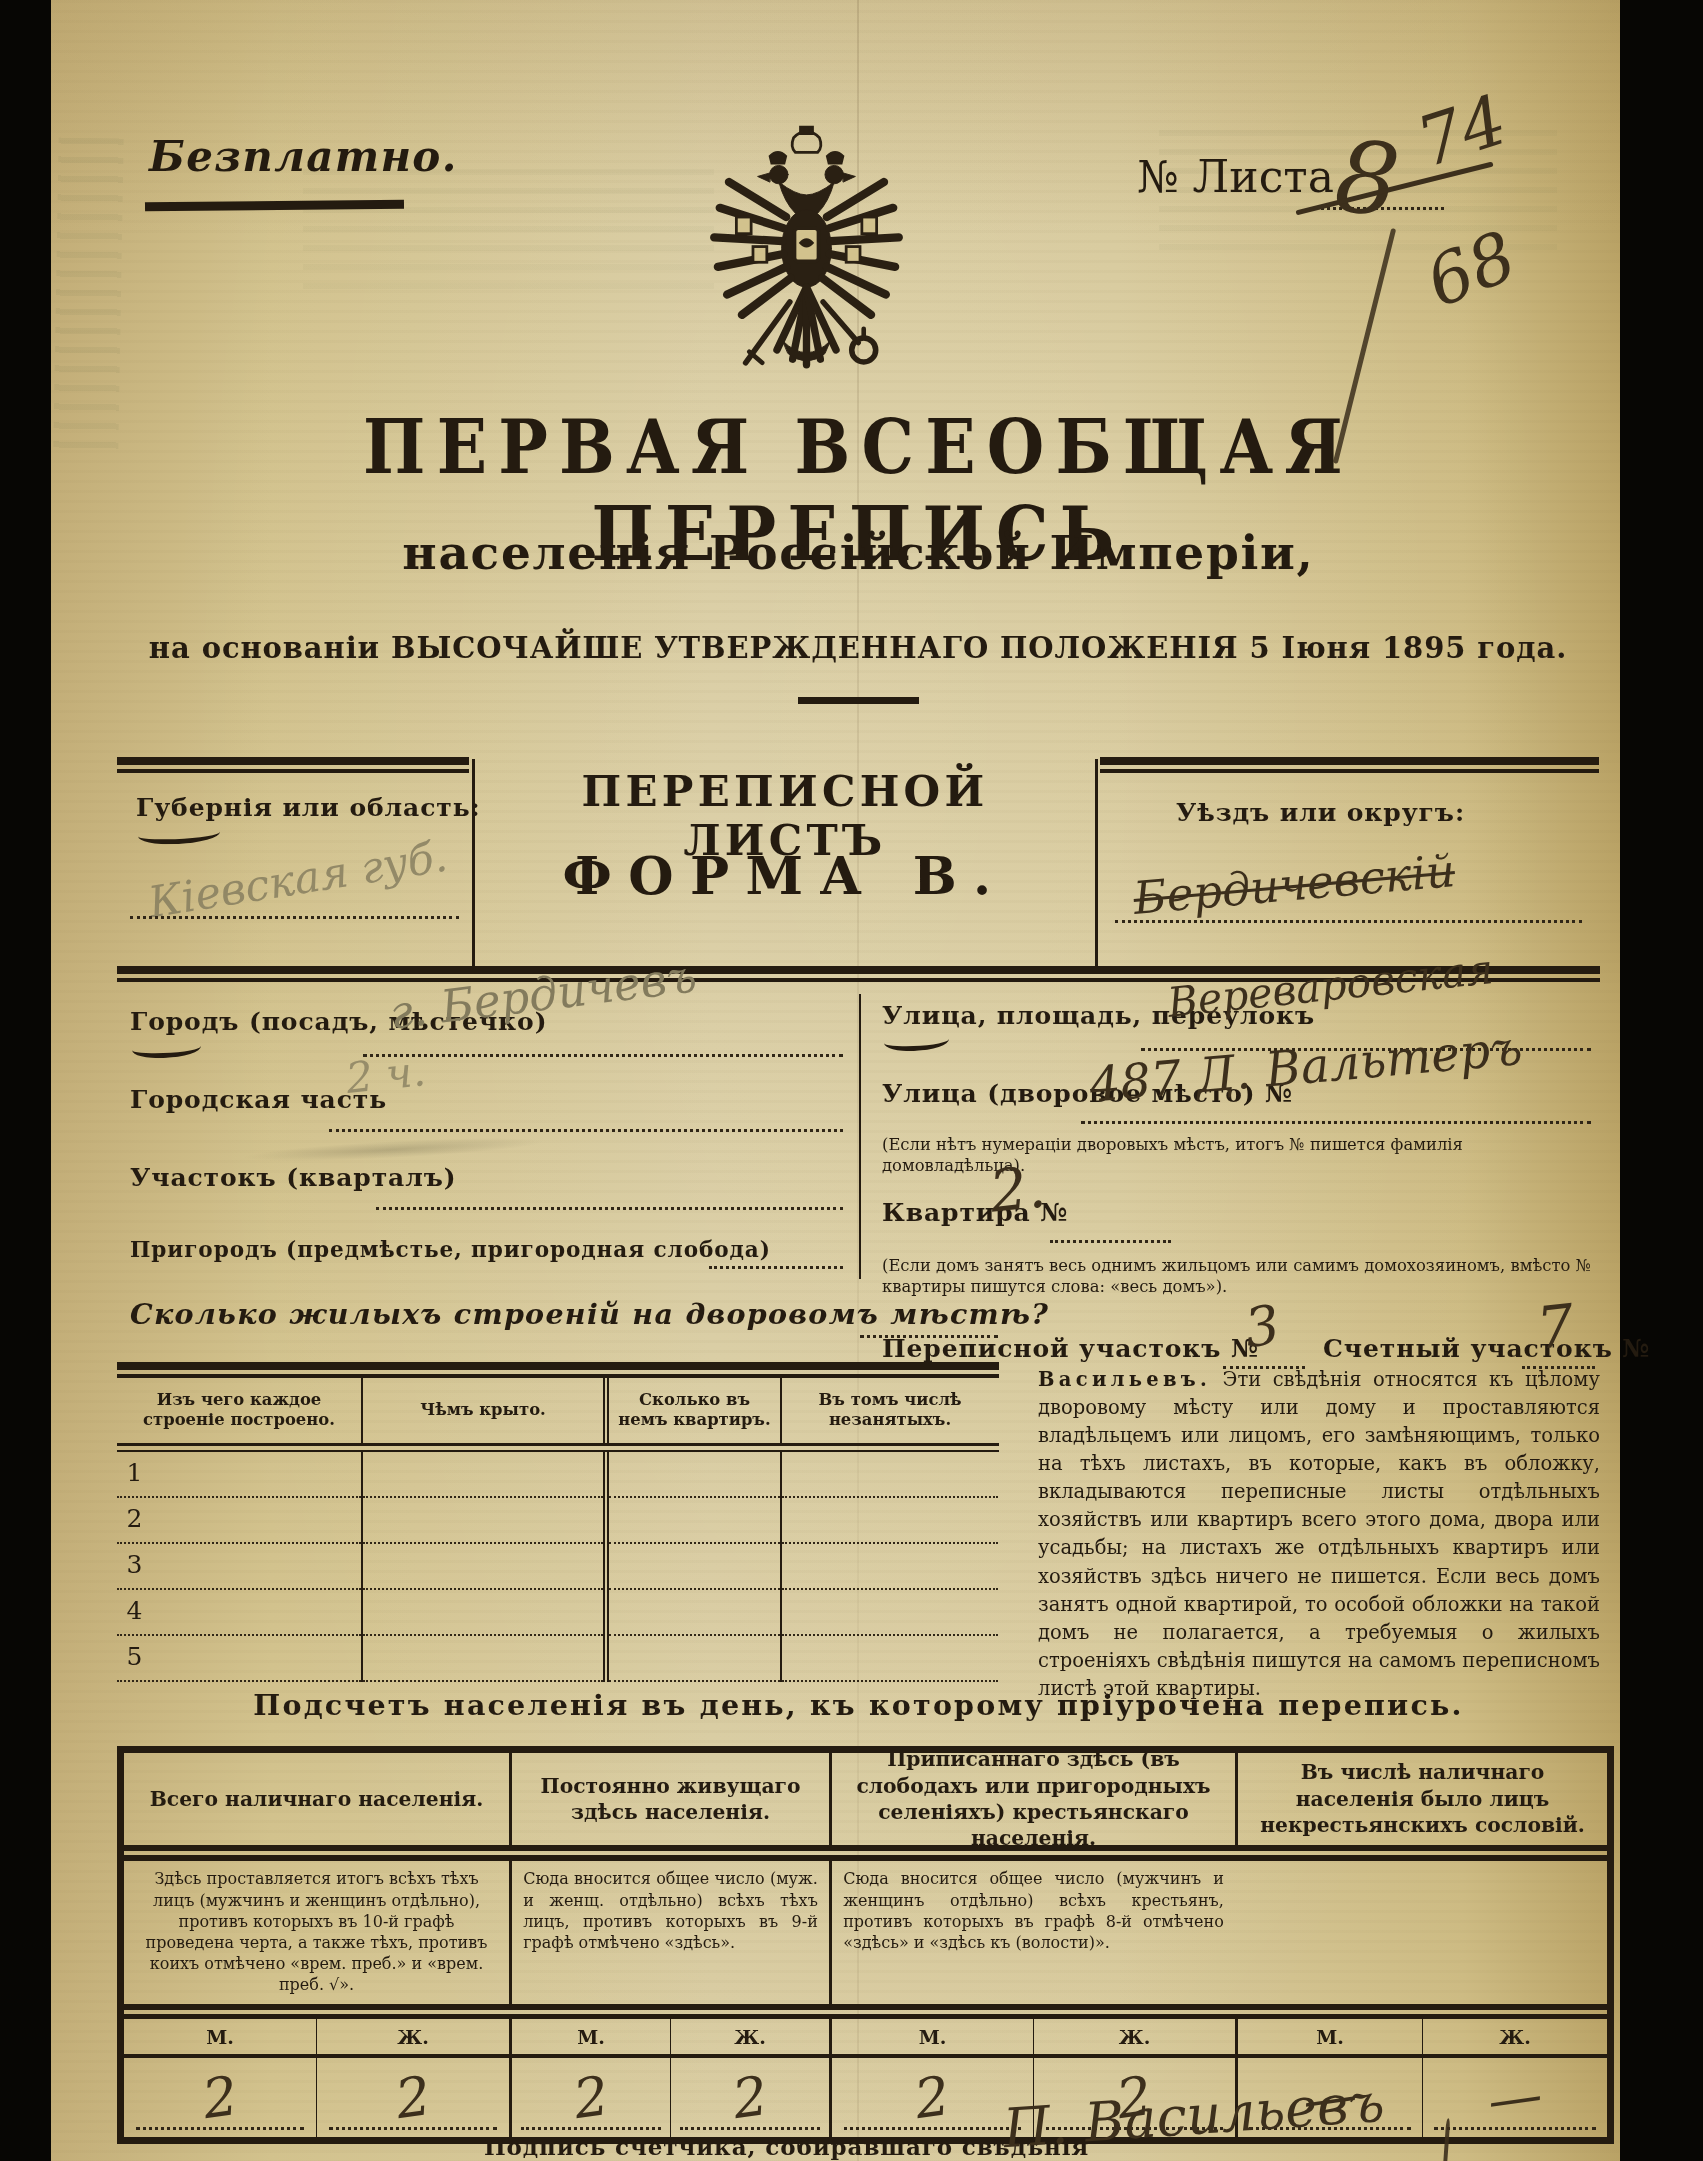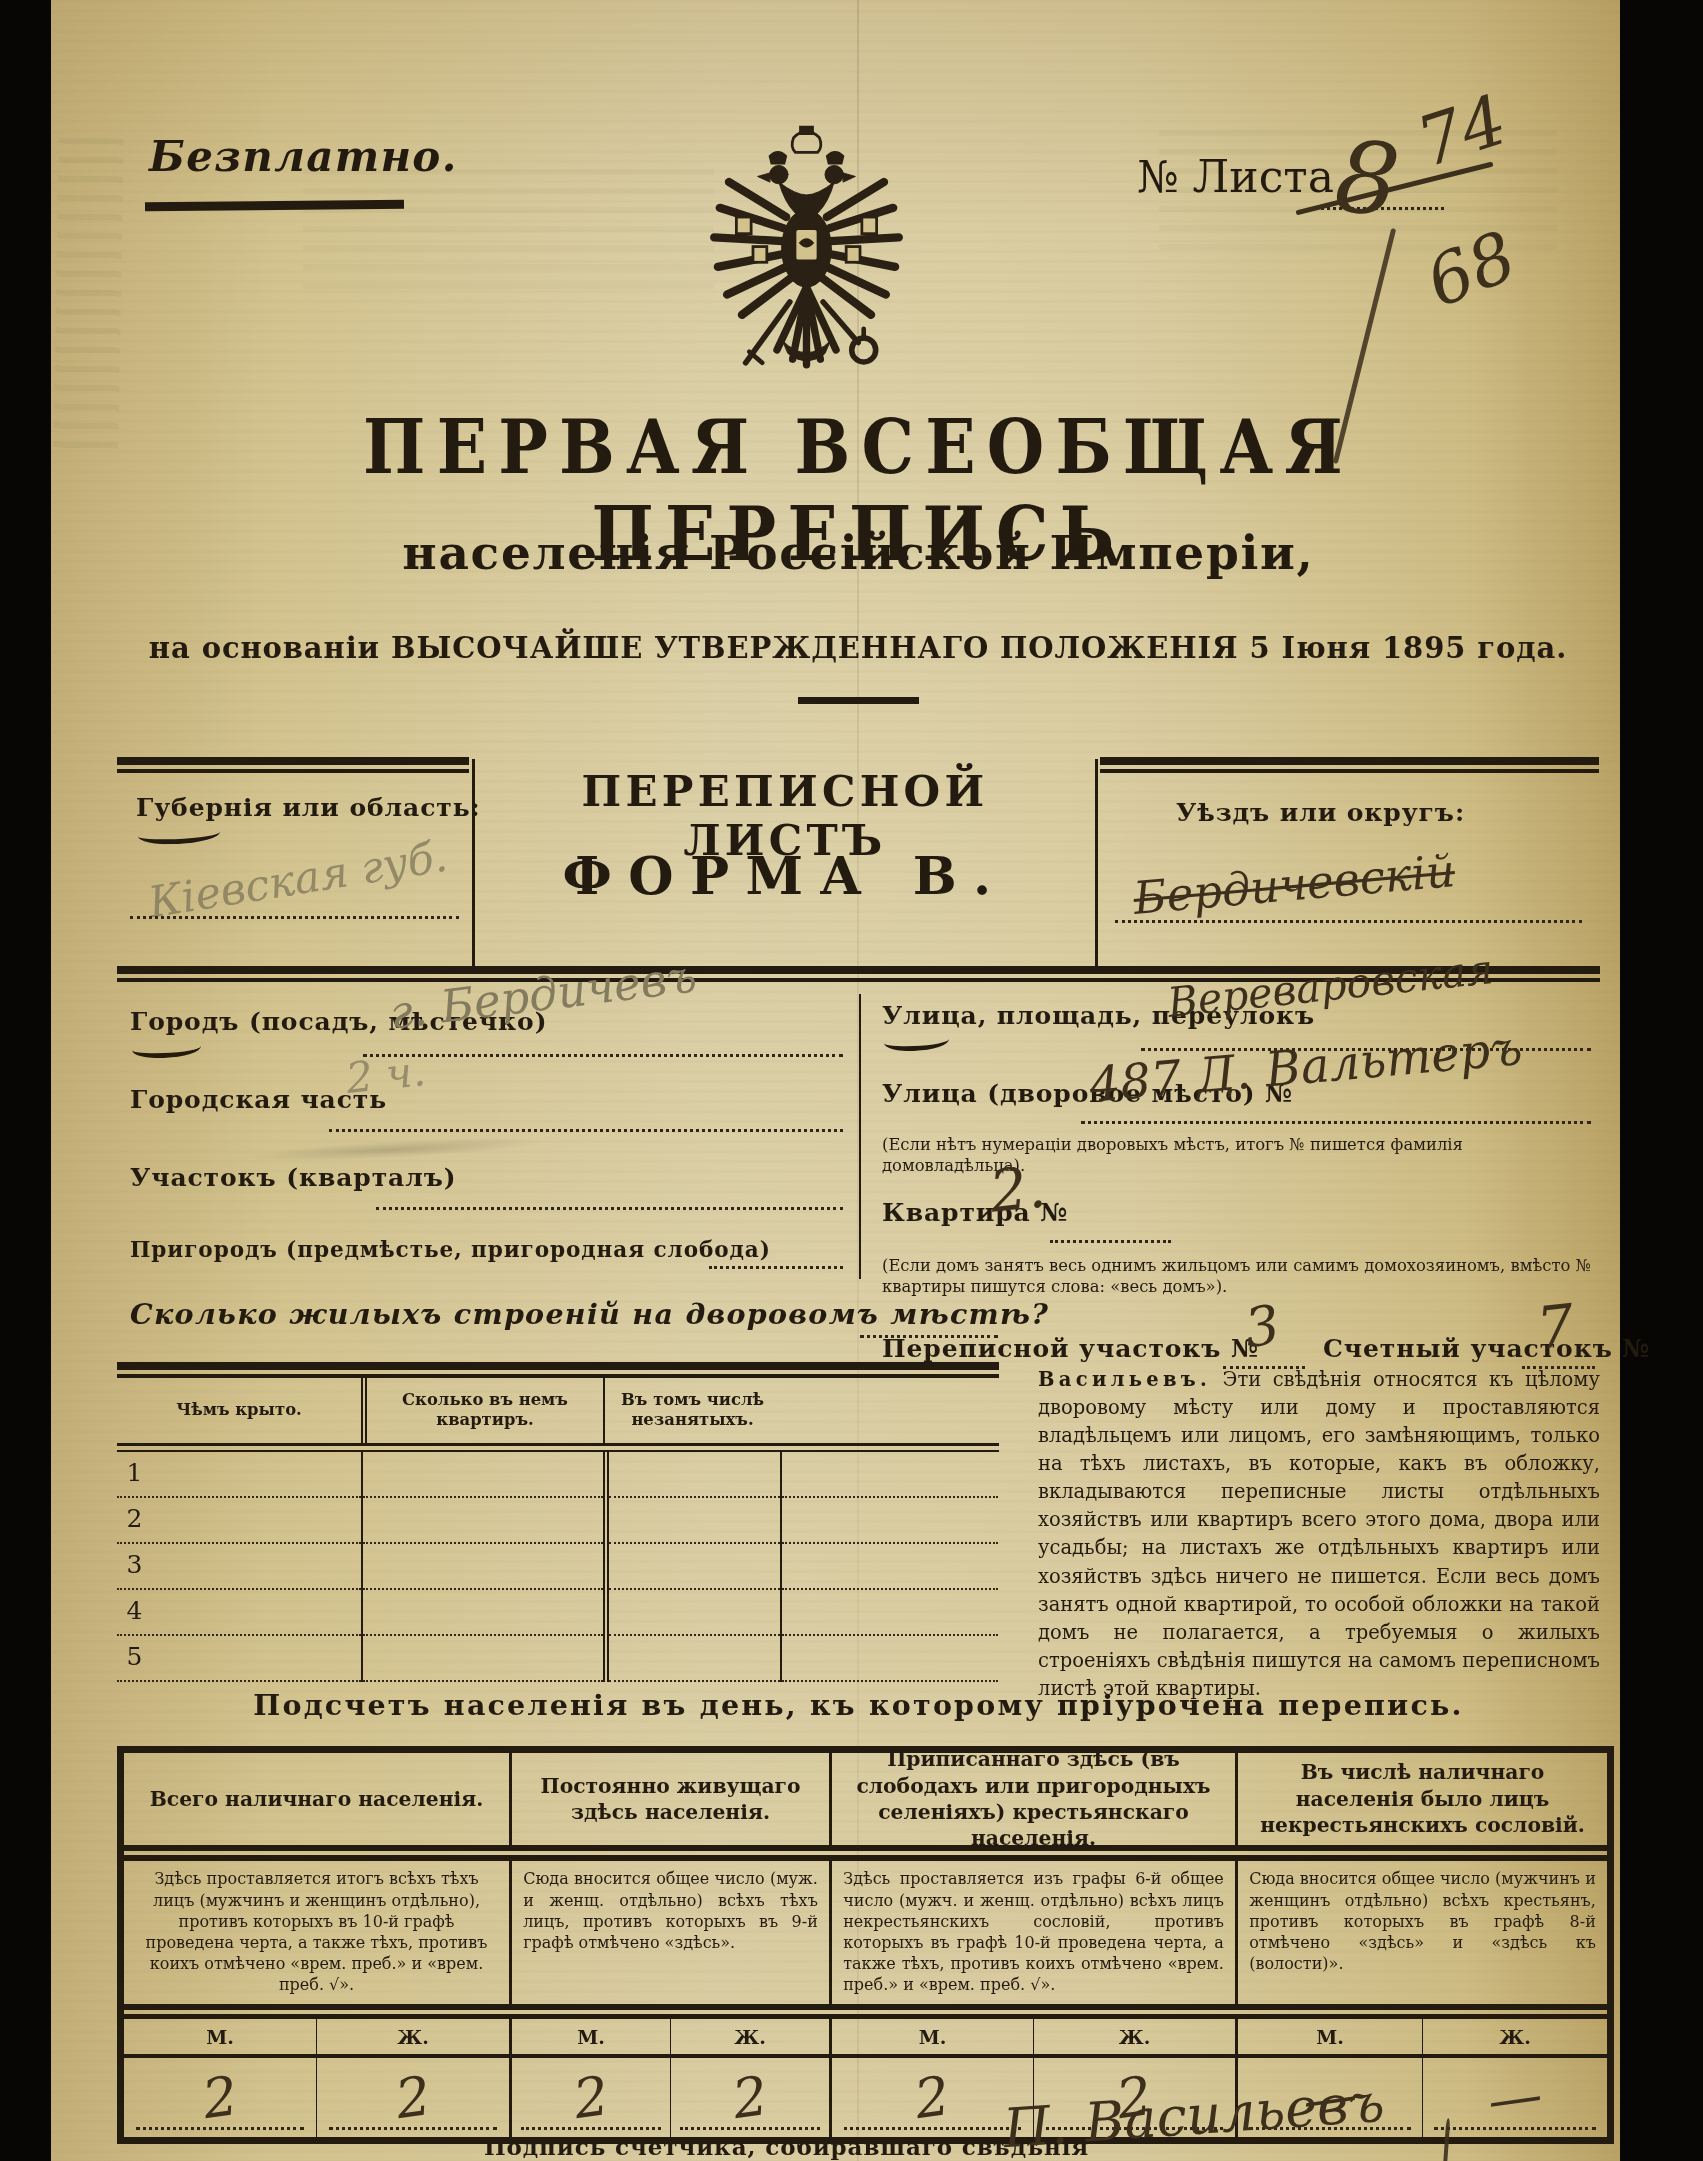--- a/index.html
+++ b/index.html
@@ -215,20 +215,21 @@
   <div class="abs lbl" style="left:1323px;top:1334px;">Счетный участокъ №</div>
   <div class="abs hand ink" style="left:1537px;top:1293px;font-size:58px;transform:rotate(-6deg);">7</div>
   <div class="abs dot" style="left:1522px;top:1366px;width:73px;"></div>
 
   <div class="abs" style="left:130px;top:1297px;font-size:28.5px;font-weight:bold;font-style:italic;letter-spacing:1.3px;">Сколько жилыхъ строеній на дворовомъ мѣстѣ?</div>
   <div class="abs dot" style="left:860px;top:1335px;width:138px;"></div>
 
   <div class="abs" id="bldg">
     <div class="dbl" style="height:15.6px;"></div>
     <div class="bd-row">
+      <div class="bd-cell bd-head">Изъ чего каждое строеніе построено.</div>
       <div class="bd-cell bd-head">Чѣмъ крыто.</div>
       <div class="bd-cell dblv bd-head">Сколько въ немъ квартиръ.</div>
       <div class="bd-cell bd-head">Въ томъ числѣ незанятыхъ.</div>
     </div>
     <div class="dbl-th" style="height:9.5px;"></div>
     <div class="bd-row">
       <div class="bd-cell bd-data">
           <span class="num">1</span>
         </div>
       <div class="bd-cell bd-data"></div>
@@ -280,21 +281,20 @@
     <div class="pt-row">
       <div class="pt-cell pt-head">Всего наличнаго населенія.</div>
       <div class="pt-cell pt-head">Постоянно живущаго здѣсь населенія.</div>
       <div class="pt-cell pt-head">Приписаннаго здѣсь (въ слободахъ или пригородныхъ селеніяхъ) крестьянскаго населенія.</div>
       <div class="pt-cell pt-head">Въ числѣ наличнаго населенія было лицъ некрестьянскихъ сословій.</div>
     </div>
     <div class="hdr-dbl"></div>
     <div class="pt-row">
       <div class="pt-cell pt-desc">Здѣсь проставляется итогъ всѣхъ тѣхъ лицъ (мужчинъ и женщинъ отдѣльно), противъ которыхъ въ 10-й графѣ проведена черта, а также тѣхъ, противъ коихъ отмѣчено «врем. преб.» и «врем. преб. √».</div>
       <div class="pt-cell pt-desc">Сюда вносится общее число (муж. и женщ. отдѣльно) всѣхъ тѣхъ лицъ, противъ которыхъ въ 9-й графѣ отмѣчено «здѣсь».</div>
-      <div class="pt-cell pt-desc">Здѣсь проставляется изъ графы 6-й общее число (мужч. и женщ. отдѣльно) всѣхъ лицъ некрестьянскихъ сословій, противъ которыхъ въ графѣ 10-й проведена черта, а также тѣхъ, противъ коихъ отмѣчено «врем. преб.» и «врем. преб. √».</div>
       <div class="pt-cell pt-desc">Сюда вносится общее число (мужчинъ и женщинъ отдѣльно) всѣхъ крестьянъ, противъ которыхъ въ графѣ 8-й отмѣчено «здѣсь» и «здѣсь къ (волости)».</div>
     </div>
     <div class="hdr-dbl"></div>
     <div class="pt-row">
       <div class="pt-cell pt-mzh">
           <div>М.</div>
           <div>Ж.</div>
         </div>
       <div class="pt-cell pt-mzh">
           <div>М.</div>

